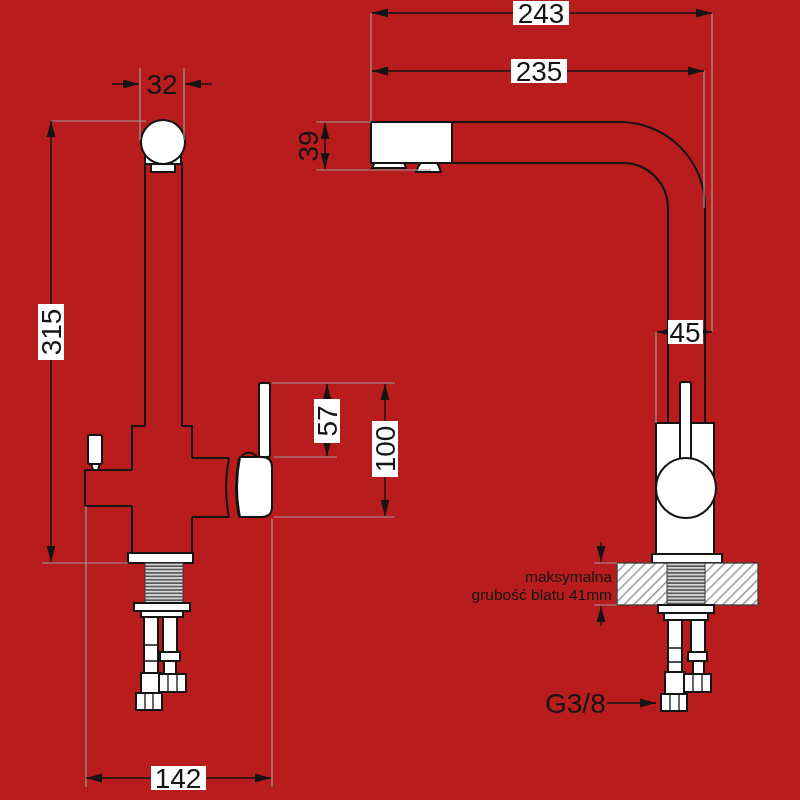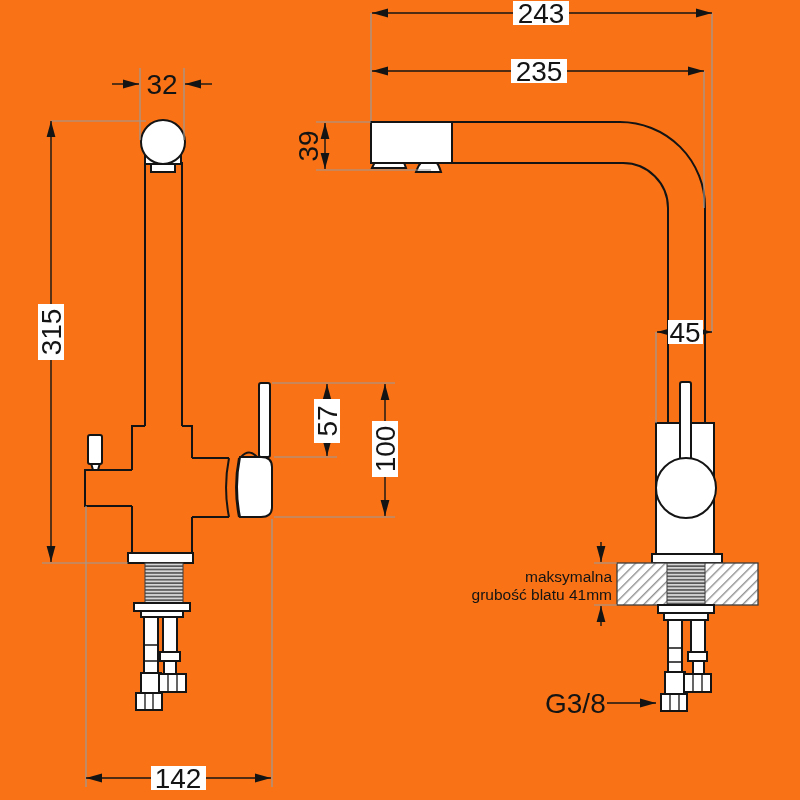--- a/index.html
+++ b/index.html
@@ -1,16 +1,16 @@
 <!DOCTYPE html>
 <html><head>
 <meta charset="utf-8">
 <style>
   html,body{margin:0;padding:0;background:#ffffff;}
-  .canvas{width:800px;height:800px;position:relative;background:#f97316;overflow:hidden;}
+  .canvas{width:800px;height:800px;position:relative;background:#b91c1c;overflow:hidden;}
   svg{display:block;}
   .o   {fill:#ffffff;stroke:#141414;stroke-width:2;stroke-linejoin:miter;}
   .nf  {fill:none;stroke:#141414;stroke-width:2;stroke-linejoin:miter;}
   .thin{fill:none;stroke:#141414;stroke-width:1.3;}
   .ext {fill:none;stroke:#9a9a9a;stroke-width:1.2;}
   .dim {fill:none;stroke:#141414;stroke-width:1.4;}
   .tbg {fill:#ffffff;}
   .dt  {font-family:"Liberation Sans",sans-serif;font-size:28px;fill:#141414;
         text-anchor:middle;dominant-baseline:central;}
   .dts {text-anchor:start;}

